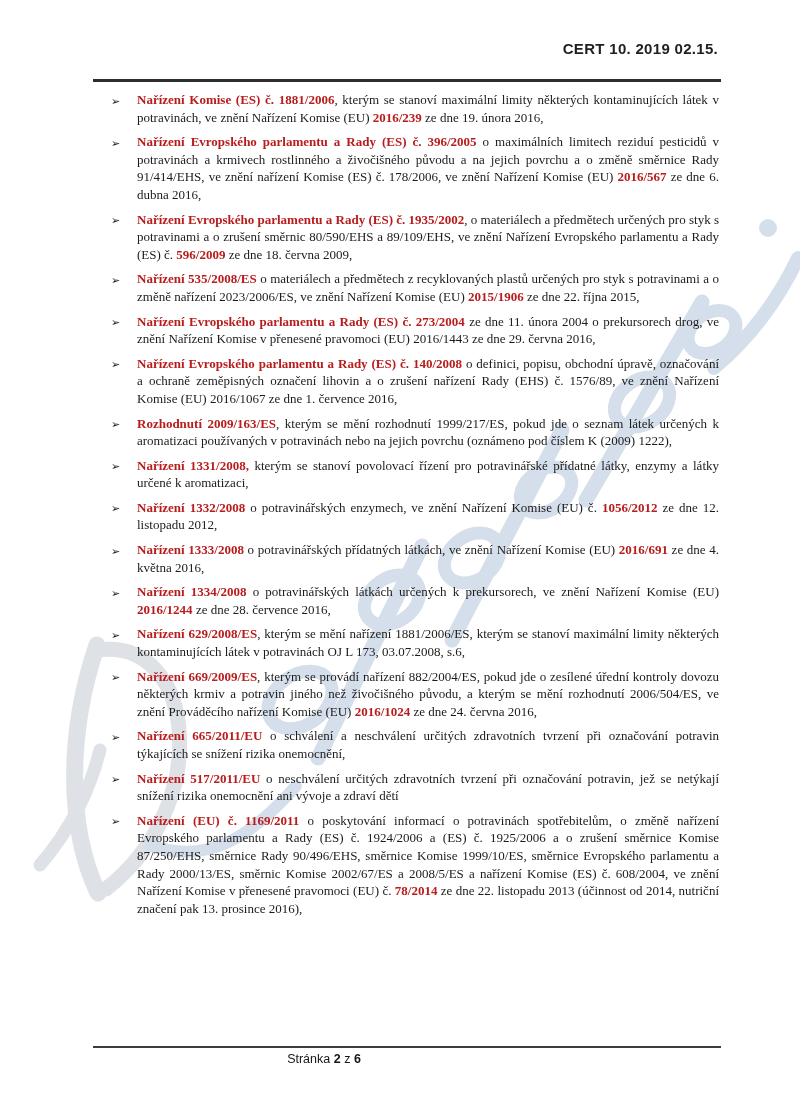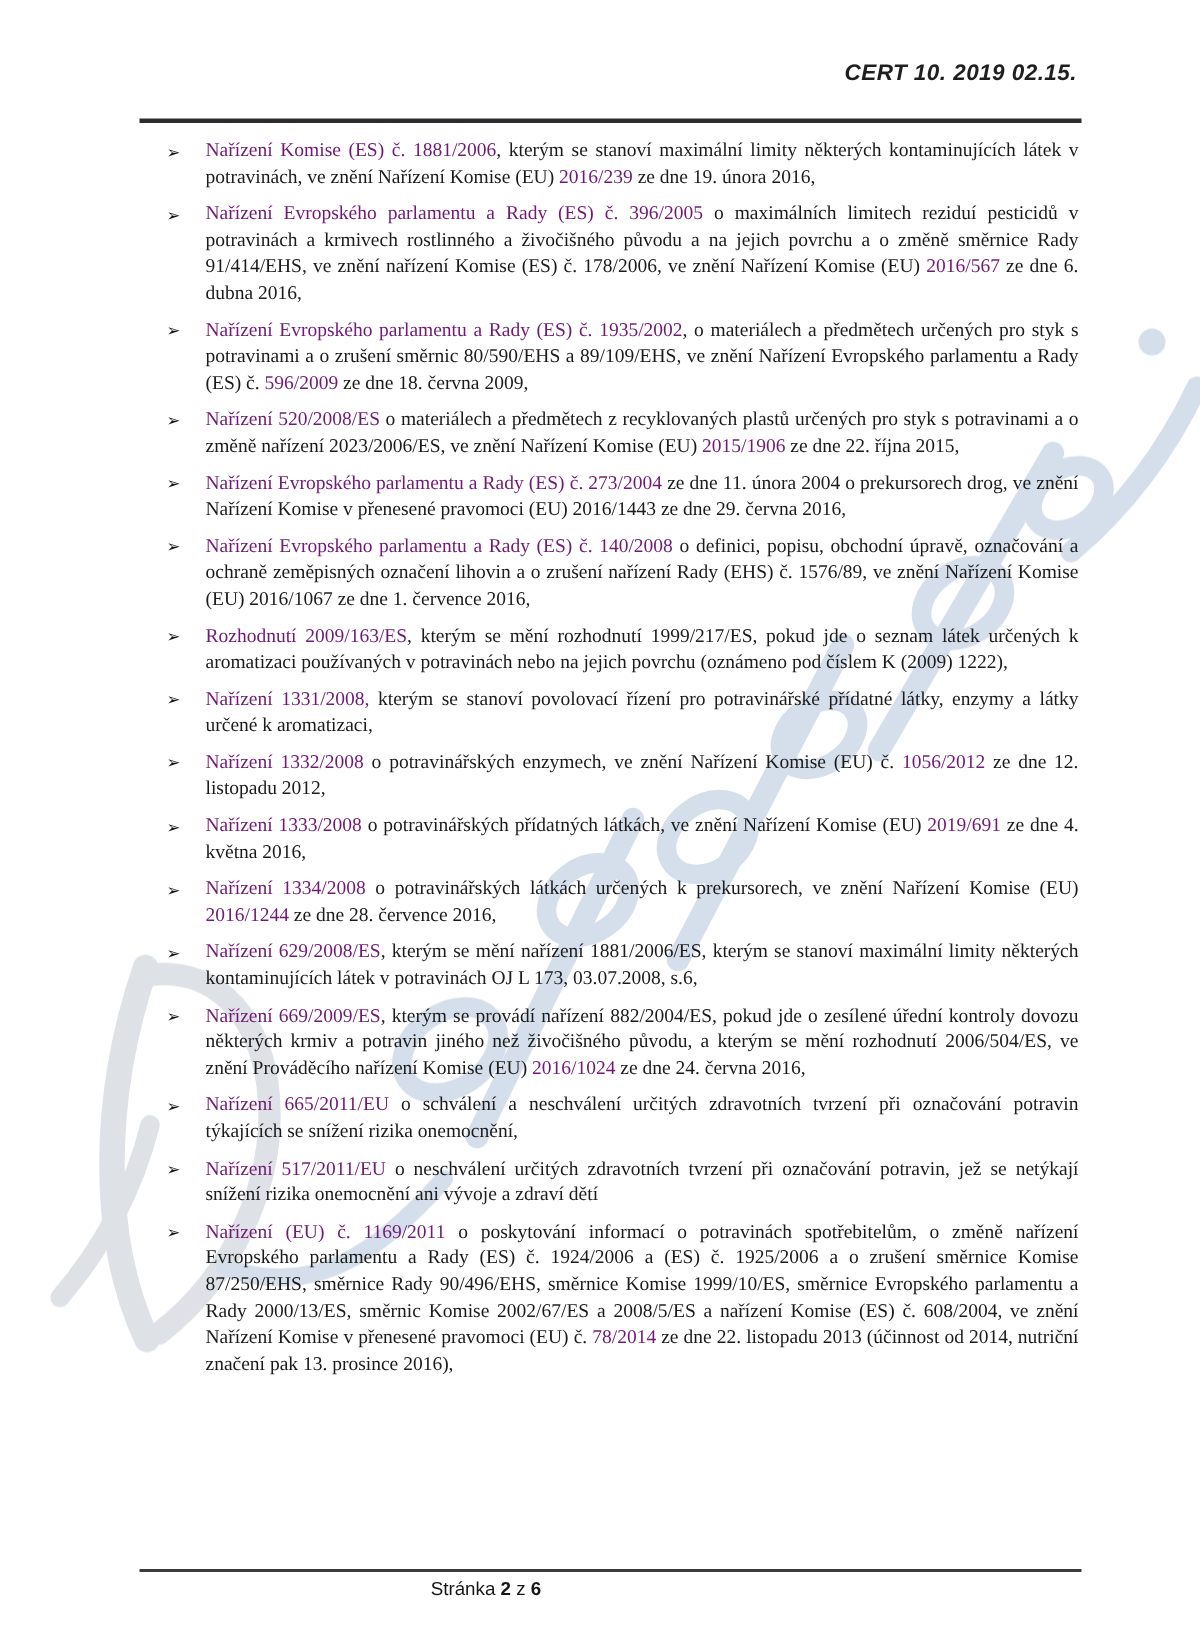--- a/index.html
+++ b/index.html
@@ -19,21 +19,20 @@
     position: absolute; left: 0; top: 0;
     width: 800px; height: 1100px;
     z-index: 0;
     pointer-events: none;
   }
   .stamp {
     position: absolute;
     top: 40px; right: 82px;
     z-index: 1;
     font-family: "Liberation Sans", sans-serif;
-    font-style: italic;
     font-weight: 600;
     font-size: 15px;
     letter-spacing: 0.3px;
     color: #1f1f1f;
   }
   .rule-top {
     position: absolute;
     top: 79px; left: 93px;
     width: 628px; height: 3px;
     background: #2d2d2d;
@@ -53,21 +52,21 @@
     line-height: 17.6px;
     text-align: justify;
   }
   .item .bullet {
     position: absolute;
     left: -26px; top: 1.5px;
     font-family: "DejaVu Sans", sans-serif;
     font-size: 11px;
     color: #141414;
   }
-  .item b { font-weight: normal; color: #701a75; }
+  .item b { font-weight: bold; color: #b91c1c; }
   .rule-bottom {
     position: absolute;
     top: 1046px; left: 93px;
     width: 628px; height: 2px;
     background: #3c3c3c;
     z-index: 1;
   }
   .footer {
     position: absolute;
     top: 1052px; left: 0;
@@ -112,27 +111,27 @@
   </svg>
 
   <div class="stamp">CERT 10. 2019 02.15.</div>
 
   <div class="rule-top"></div>
 
   <div class="list">
       <div class="item"><span class="bullet">➢</span><span><b>Nařízení Komise (ES) č. 1881/2006</b><span>, kterým se stanoví maximální limity některých kontaminujících látek v potravinách, ve znění Nařízení Komise (EU) </span><b>2016/239</b><span> ze dne 19. února 2016,</span></span></div>
       <div class="item"><span class="bullet">➢</span><span><b>Nařízení Evropského parlamentu a Rady (ES) č. 396/2005</b><span> o maximálních limitech reziduí pesticidů v potravinách a krmivech rostlinného a živočišného původu a na jejich povrchu a o změně směrnice Rady 91/414/EHS, ve znění nařízení Komise (ES) č. 178/2006, ve znění Nařízení Komise (EU) </span><b>2016/567</b><span> ze dne 6. dubna 2016,</span></span></div>
       <div class="item"><span class="bullet">➢</span><span><b>Nařízení Evropského parlamentu a Rady (ES) č. 1935/2002</b><span>, o materiálech a předmětech určených pro styk s potravinami a o zrušení směrnic 80/590/EHS a 89/109/EHS, ve znění Nařízení Evropského parlamentu a Rady (ES) č. </span><b>596/2009</b><span> ze dne 18. června 2009,</span></span></div>
-      <div class="item"><span class="bullet">➢</span><span><b>Nařízení 520/2008/ES</b><span> o materiálech a předmětech z recyklovaných plastů určených pro styk s potravinami a o změně nařízení 2023/2006/ES, ve znění Nařízení Komise (EU) </span><b>2015/1906</b><span> ze dne 22. října 2015,</span></span></div>
+      <div class="item"><span class="bullet">➢</span><span><b>Nařízení 535/2008/ES</b><span> o materiálech a předmětech z recyklovaných plastů určených pro styk s potravinami a o změně nařízení 2023/2006/ES, ve znění Nařízení Komise (EU) </span><b>2015/1906</b><span> ze dne 22. října 2015,</span></span></div>
       <div class="item"><span class="bullet">➢</span><span><b>Nařízení Evropského parlamentu a Rady (ES) č. 273/2004</b><span> ze dne 11. února 2004 o prekursorech drog, ve znění Nařízení Komise v přenesené pravomoci (EU) 2016/1443 ze dne 29. června 2016,</span></span></div>
       <div class="item"><span class="bullet">➢</span><span><b>Nařízení Evropského parlamentu a Rady (ES) č. 140/2008</b><span> o definici, popisu, obchodní úpravě, označování a ochraně zeměpisných označení lihovin a o zrušení nařízení Rady (EHS) č. 1576/89, ve znění Nařízení Komise (EU) 2016/1067 ze dne 1. července 2016,</span></span></div>
       <div class="item"><span class="bullet">➢</span><span><b>Rozhodnutí 2009/163/ES</b><span>, kterým se mění rozhodnutí 1999/217/ES, pokud jde o seznam látek určených k aromatizaci používaných v potravinách nebo na jejich povrchu (oznámeno pod číslem K (2009) 1222),</span></span></div>
       <div class="item"><span class="bullet">➢</span><span><b>Nařízení 1331/2008,</b><span> kterým se stanoví povolovací řízení pro potravinářské přídatné látky, enzymy a látky určené k aromatizaci,</span></span></div>
       <div class="item"><span class="bullet">➢</span><span><b>Nařízení 1332/2008</b><span> o potravinářských enzymech, ve znění Nařízení Komise (EU) č. </span><b>1056/2012</b><span> ze dne 12. listopadu 2012,</span></span></div>
-      <div class="item"><span class="bullet">➢</span><span><b>Nařízení 1333/2008</b><span> o potravinářských přídatných látkách, ve znění Nařízení Komise (EU) </span><b>2019/691</b><span> ze dne 4. května 2016,</span></span></div>
+      <div class="item"><span class="bullet">➢</span><span><b>Nařízení 1333/2008</b><span> o potravinářských přídatných látkách, ve znění Nařízení Komise (EU) </span><b>2016/691</b><span> ze dne 4. května 2016,</span></span></div>
       <div class="item"><span class="bullet">➢</span><span><b>Nařízení 1334/2008</b><span> o potravinářských látkách určených k prekursorech, ve znění Nařízení Komise (EU) </span><b>2016/1244</b><span> ze dne 28. července 2016,</span></span></div>
       <div class="item"><span class="bullet">➢</span><span><b>Nařízení 629/2008/ES</b><span>, kterým se mění nařízení 1881/2006/ES, kterým se stanoví maximální limity některých kontaminujících látek v potravinách OJ L 173, 03.07.2008, s.6,</span></span></div>
       <div class="item"><span class="bullet">➢</span><span><b>Nařízení 669/2009/ES</b><span>, kterým se provádí nařízení 882/2004/ES, pokud jde o zesílené úřední kontroly dovozu některých krmiv a potravin jiného než živočišného původu, a kterým se mění rozhodnutí 2006/504/ES, ve znění Prováděcího nařízení Komise (EU) </span><b>2016/1024</b><span> ze dne 24. června 2016,</span></span></div>
       <div class="item"><span class="bullet">➢</span><span><b>Nařízení 665/2011/EU</b><span> o schválení a neschválení určitých zdravotních tvrzení při označování potravin týkajících se snížení rizika onemocnění,</span></span></div>
       <div class="item"><span class="bullet">➢</span><span><b>Nařízení 517/2011/EU</b><span> o neschválení určitých zdravotních tvrzení při označování potravin, jež se netýkají snížení rizika onemocnění ani vývoje a zdraví dětí</span></span></div>
       <div class="item"><span class="bullet">➢</span><span><b>Nařízení (EU) č. 1169/2011</b><span> o poskytování informací o potravinách spotřebitelům, o změně nařízení Evropského parlamentu a Rady (ES) č. 1924/2006 a (ES) č. 1925/2006 a o zrušení směrnice Komise 87/250/EHS, směrnice Rady 90/496/EHS, směrnice Komise 1999/10/ES, směrnice Evropského parlamentu a Rady 2000/13/ES, směrnic Komise 2002/67/ES a 2008/5/ES a nařízení Komise (ES) č. 608/2004, ve znění Nařízení Komise v přenesené pravomoci (EU) č. </span><b>78/2014</b><span> ze dne 22. listopadu 2013 (účinnost od 2014, nutriční značení pak 13. prosince 2016),</span></span></div>
     </div>
 
   <div class="rule-bottom"></div>
   <div class="footer">

